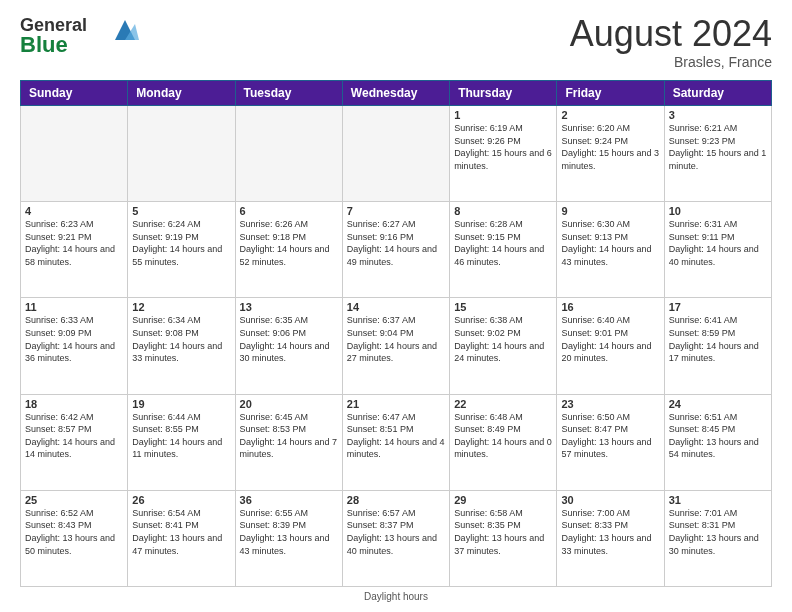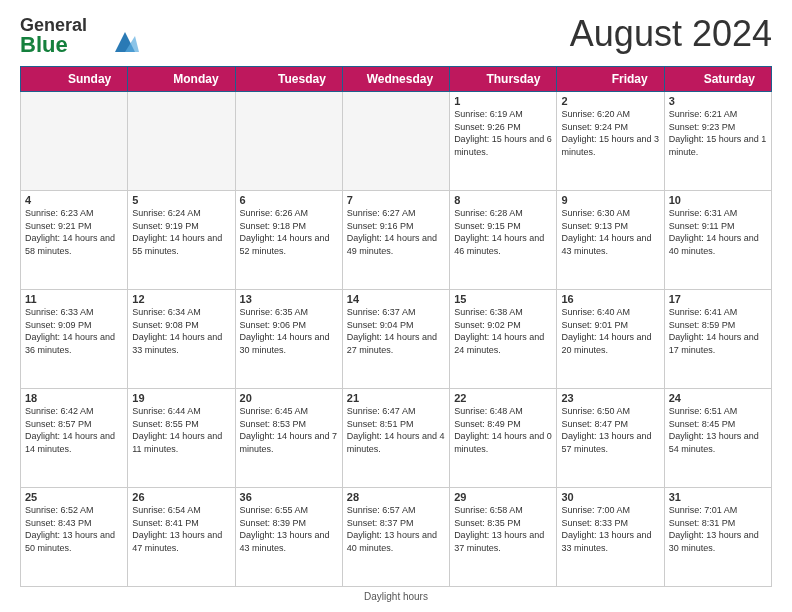--- a/index.html
+++ b/index.html
@@ -18,21 +18,21 @@
       flex-direction: column;
     }
     .header {
       display: flex;
       justify-content: space-between;
       align-items: flex-start;
       margin-bottom: 10px;
     }
     .logo {
       display: flex;
-      align-items: flex-end;
+      align-items: flex-start;
       gap: 22px;
     }
     .logo-text {
       display: flex;
       flex-direction: column;
       line-height: 1;
     }
     .logo-general {
       font-size: 18px;
       font-weight: bold;
@@ -63,26 +63,26 @@
       margin-top: 2px;
     }
     .calendar {
       flex: 1;
       border: 1px solid #ccc;
       border-collapse: collapse;
       width: 100%;
       table-layout: fixed;
     }
     .calendar th {
-      background: #be185d;
+      background: #4c1d95;
       color: #fff;
       font-size: 12px;
       font-weight: bold;
-      padding: 5px 16px;
-      text-align: right;
+      padding: 5px 8px;
+      text-align: left;
       border: 1px solid #1e5f8e;
     }
     .calendar td {
       border: 1px solid #ccc;
       vertical-align: top;
       padding: 3px 4px;
       font-size: 9.5px;
       color: #333;
       background: #fff;
       height: 85px;
@@ -118,20 +118,21 @@
         <span class="logo-general">General</span>
         <span class="logo-blue">Blue</span>
       </div>
       <svg class="logo-icon" viewBox="0 0 28 28">
         <polygon points="4,24 14,4 24,24" fill="#2a7ab5"></polygon>
         <polygon points="14,24 24,8 28,24" fill="#5aabde" opacity="0.7"></polygon>
       </svg>
     </div>
     <div class="title-block">
       <div class="month-title">August 2024</div>
+      <div class="location">Brasles, France</div>
     </div>
   </div>
 
   <table class="calendar">
     <thead>
       <tr>
         <th>Sunday</th>
         <th>Monday</th>
         <th>Tuesday</th>
         <th>Wednesday</th>

